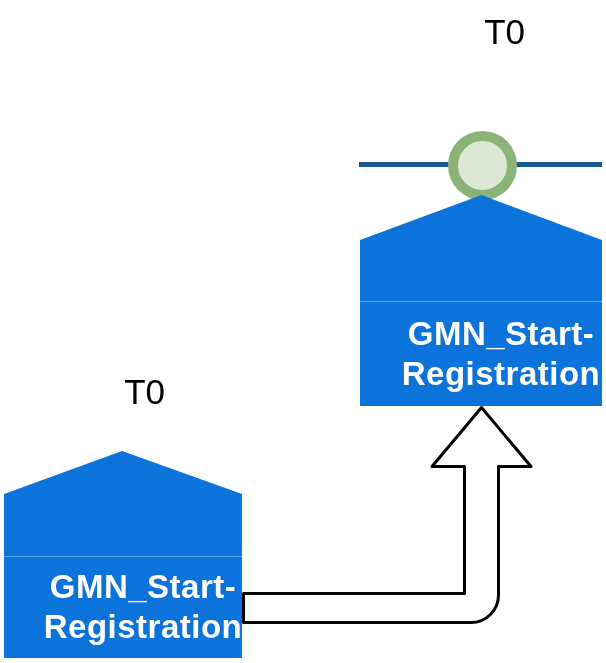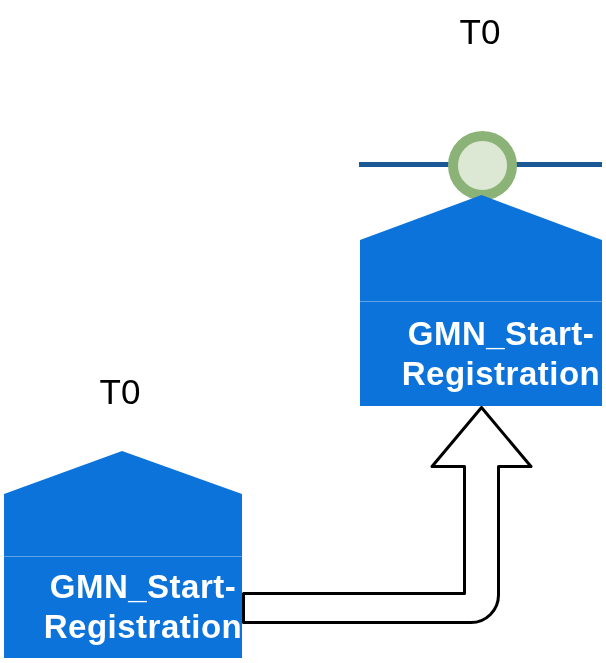--- a/index.html
+++ b/index.html
@@ -12,21 +12,21 @@
     width: 606px;
     height: 663px;
     background: var(--background, #ffffff);
     overflow: hidden;
   }
 
   
   .t0-label {
     position: absolute;
     width: 90px;
-    text-align: center;
+    text-align: right;
     font-size: 35px;
     line-height: 40px;
     color: var(--label-text, #000000);
     white-space: nowrap;
   }
   .t0-target { left: 435px; top: 12px; }
   .t0-source { left: 75px;  top: 372px; }
 
   
   .timeline-line {

